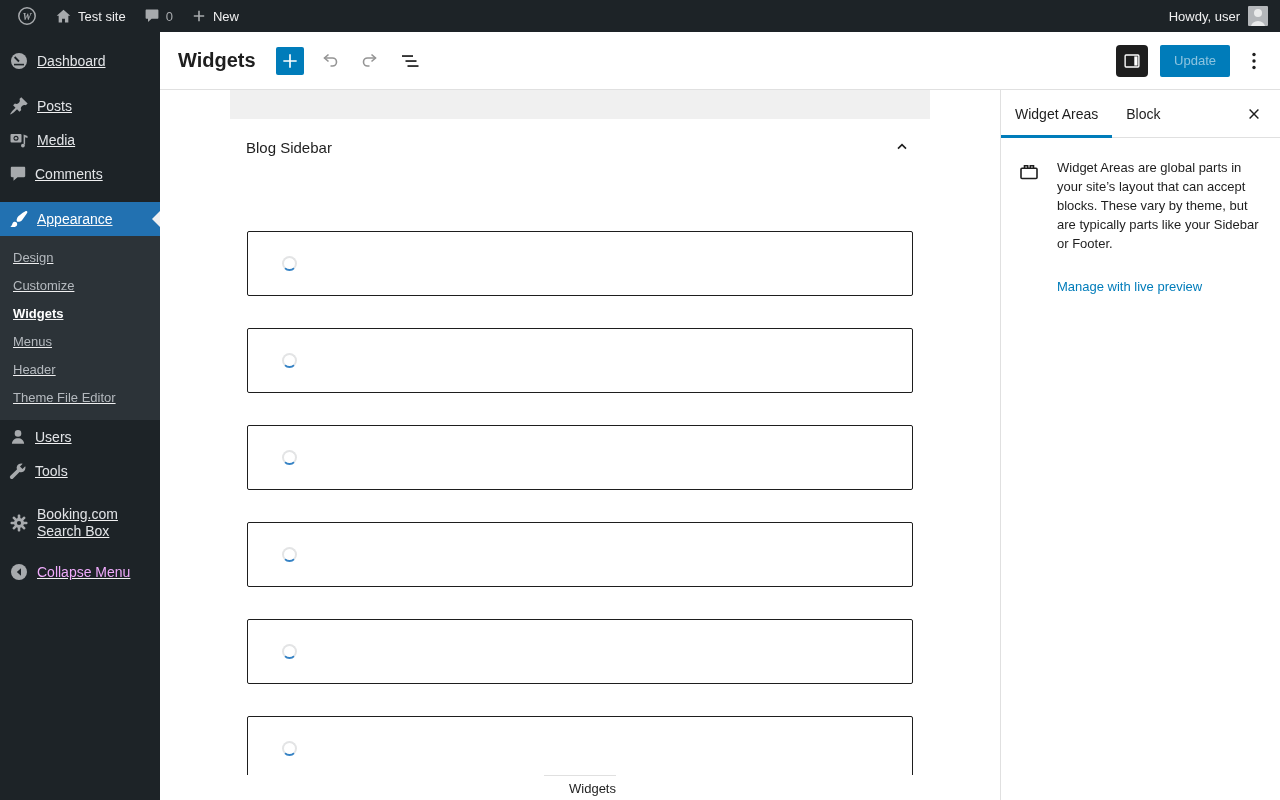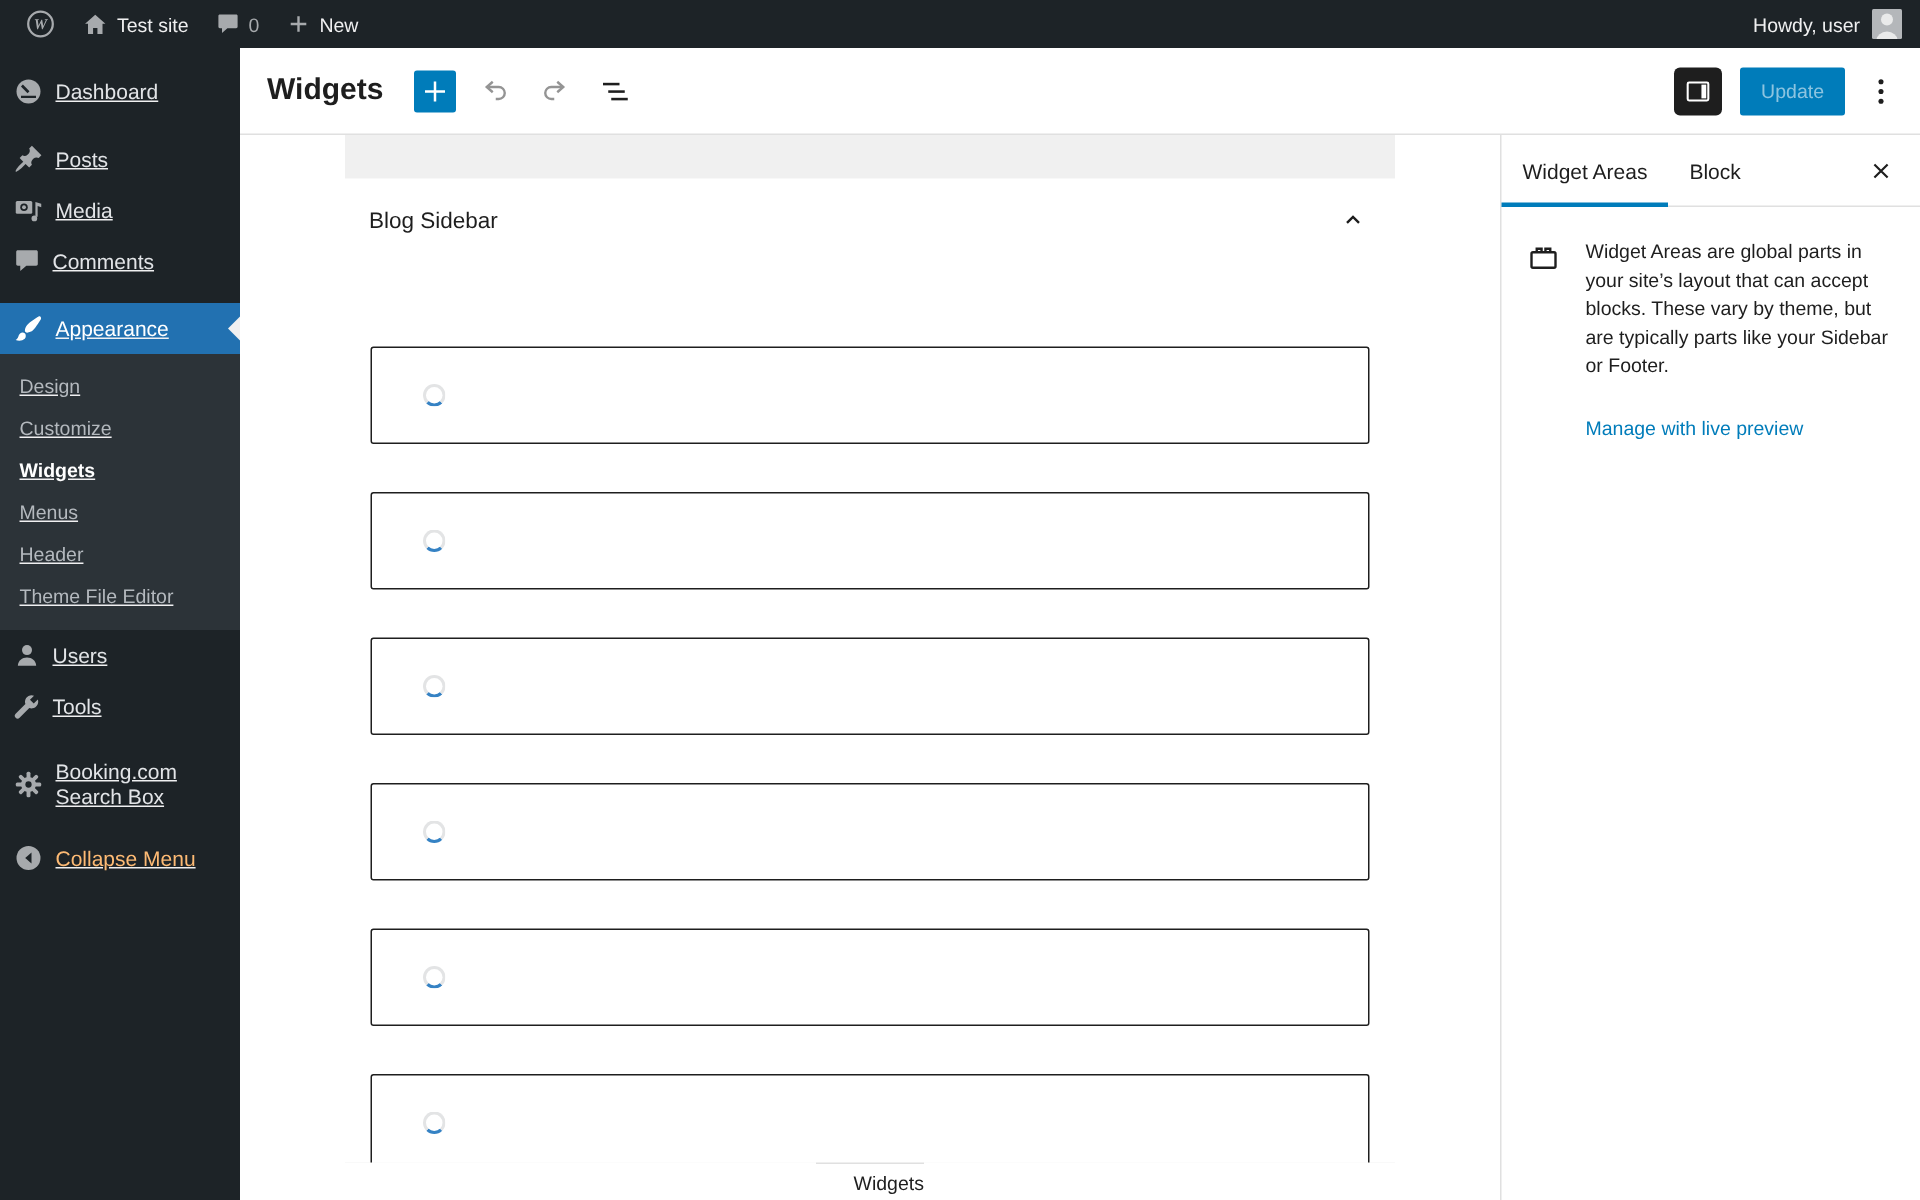--- a/index.html
+++ b/index.html
@@ -32,21 +32,21 @@
   .menu-item svg{color:#a7aaad;flex:none;}
   .menu-item .lbl{line-height:17px;padding-right:4px;}
   .menu-sep{height:11px;flex:none;}
   .menu-item.active{background:var(--accent);color:#fff;}
   .menu-item.active svg{color:#fff;}
   .menu-arrow{position:absolute;right:0;top:50%;margin-top:-8px;width:0;height:0;border:8px solid transparent;border-right-color:#f0f0f1;border-left:none;}
   .submenu{background:var(--submenu-dark);padding:7px 0 9px;}
   .submenu-item{height:28px;display:flex;align-items:center;padding-left:13px;color:#b4b9be;font-size:13px;}
   .submenu-item.current{color:#fff;font-weight:bold;}
   .menu-item.two-line{height:auto;min-height:34px;padding-top:7px;padding-bottom:7px;}
-  .collapse-item{margin-top:8px;color:#fdba74;}
+  .collapse-item{margin-top:8px;color:#f0abfc;}
 
   
   .main{flex:1;display:flex;flex-direction:column;min-width:0;}
   .editor-header{height:58px;background:#fff;border-bottom:1px solid #e0e0e0;display:flex;align-items:center;padding:0 14px 0 18px;flex:none;}
   .editor-title{font-size:20px;font-weight:bold;color:#1e1e1e;margin-right:20px;}
   .hdr-left{display:flex;align-items:center;gap:12px;}
   .icon-btn{width:28px;height:28px;border:none;background:transparent;display:flex;align-items:center;justify-content:center;color:#1e1e1e;padding:0;}
   .icon-btn.disabled{color:#949494;}
   .inserter-btn{width:28px;height:28px;border-radius:2px;background:var(--editor-accent);color:#fff;border:none;display:flex;align-items:center;justify-content:center;}
   .hdr-right{margin-left:auto;display:flex;align-items:center;gap:12px;}

